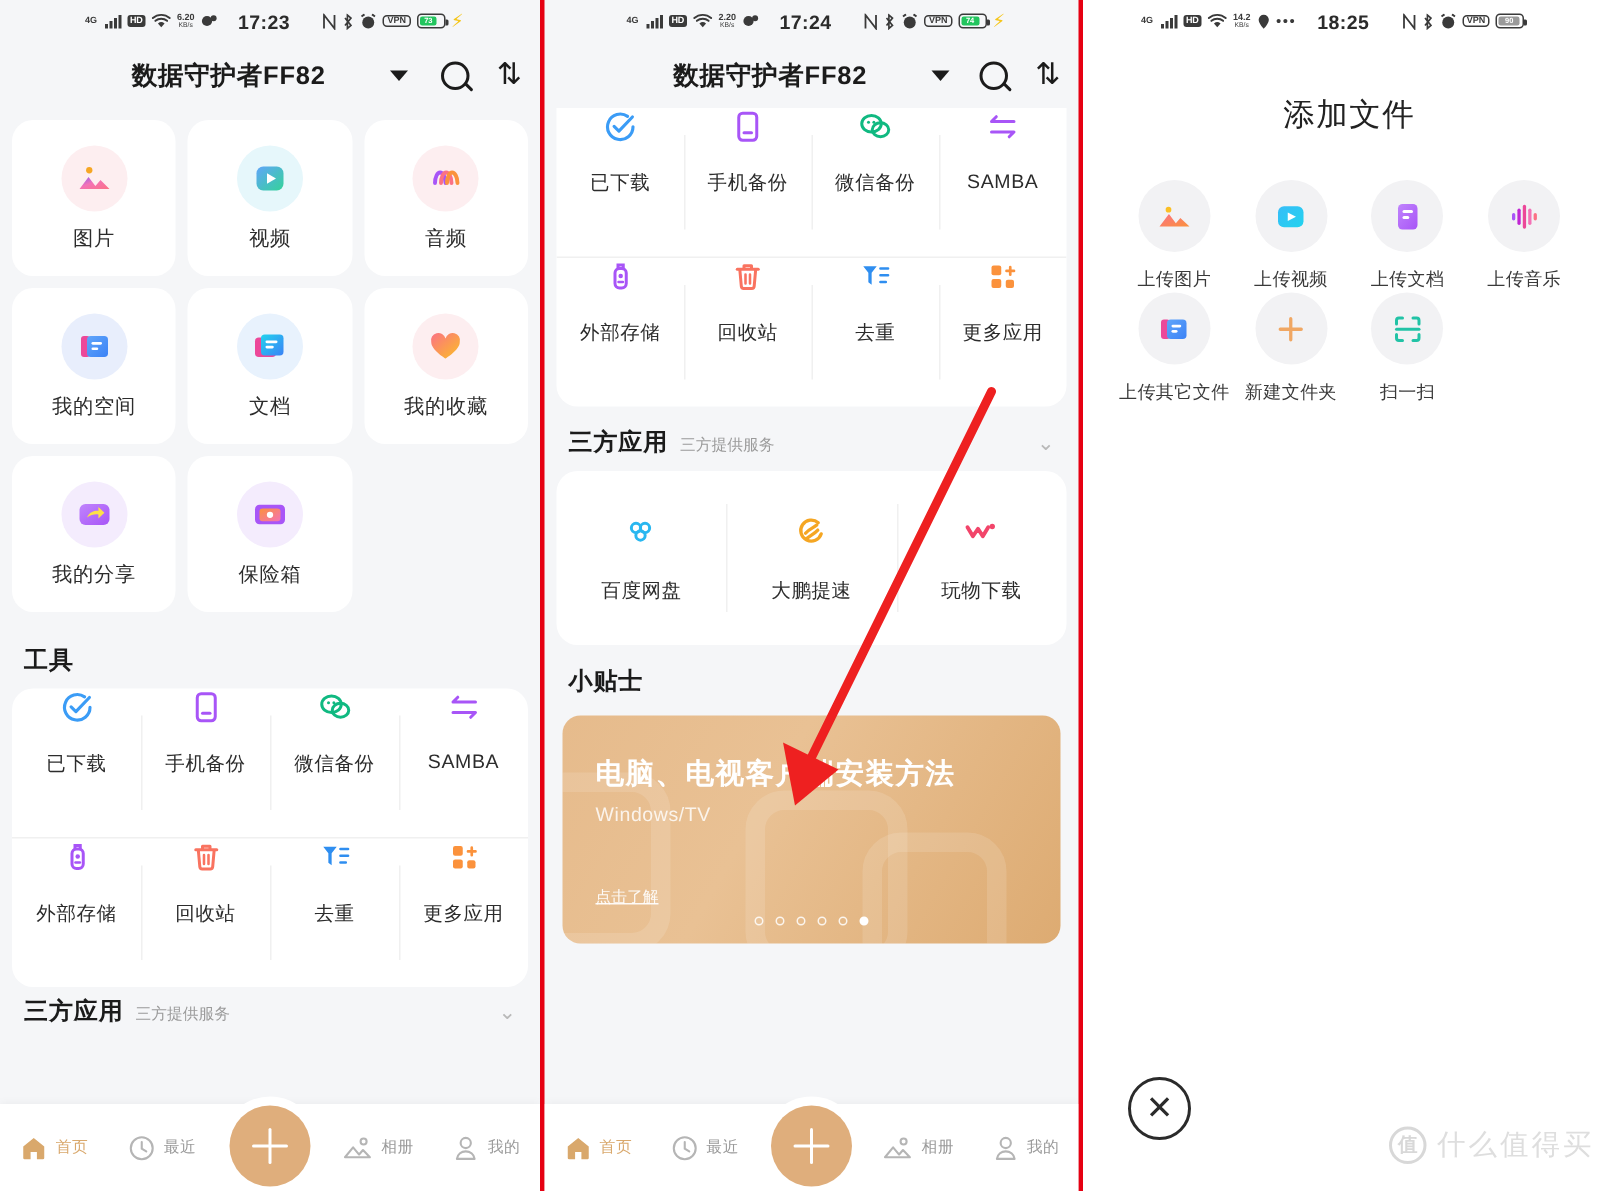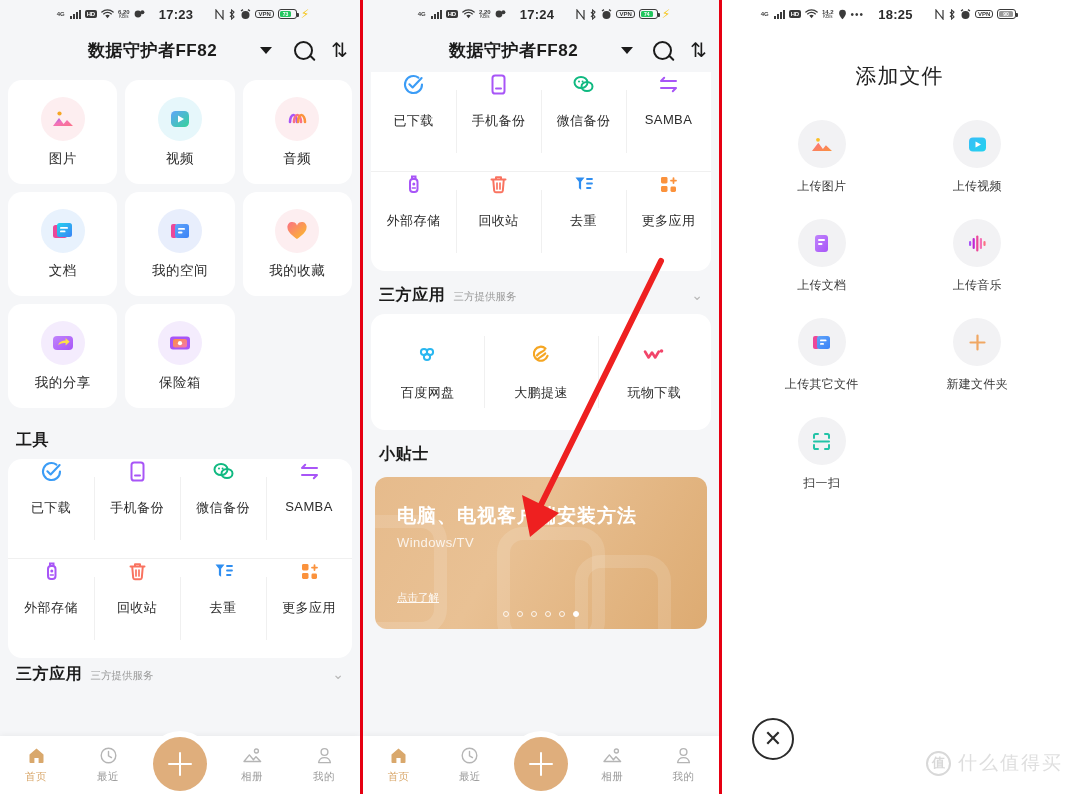--- a/index.html
+++ b/index.html
@@ -83,33 +83,33 @@
   .banner .d3 { width:96px; height:104px; left:200px; top:78px; }
   .banner h4 { position:relative; color:#fff; font-size:19px; font-weight:700; letter-spacing:1px; padding:26px 0 0 22px; }
   .banner .sb2 { position:relative; color:rgba(255,255,255,.82); font-size:13px; padding:6px 0 0 22px; letter-spacing:.4px; }
   .banner .more { position:absolute; left:22px; bottom:24px; font-size:10.5px; color:rgba(255,255,255,.92); text-decoration:underline; }
   .dots { position:absolute; bottom:12px; left:0; right:0; display:flex; justify-content:center; gap:8px; }
   .dots i { width:6px; height:6px; border-radius:50%; border:1px solid rgba(255,255,255,.85); display:block; }
   .dots i.on { background:#fff; border-color:#fff; }
 
   
   .tabbar { position:absolute; left:0; right:0; bottom:0; height:58px; background:#fff; display:flex; align-items:center; box-shadow:0 -1px 6px rgba(0,0,0,.05); }
-  .tab { flex:1; display:flex; flex-direction:column; align-items:center; justify-content:center; gap:5px;text-align:right; }
+  .tab { flex:1; display:flex; flex-direction:row; align-items:center; justify-content:center; gap:5px;text-align:right; }
   .tab .tl { font-size:10.5px; color:#9a9a9a; letter-spacing:.4px; }
   .tab.active .tl { color:#d9a86c; }
   .fabwrap { flex:1; display:flex; justify-content:center; position:relative; }
   .fab { position:absolute; top:-28px; width:54px; height:54px; border-radius:50%; background:#dfae7c; display:flex; align-items:center; justify-content:center;
          box-shadow:0 0 0 6px #fff; }
   .fab:before,.fab:after { content:""; position:absolute; background:#fff; border-radius:2px; }
   .fab:before { width:24px; height:2.6px; }
   .fab:after  { width:2.6px; height:24px; }
 
   
   .p3title { text-align:center; font-size:21px; font-weight:500; color:#222; padding:34px 0 30px; letter-spacing:1px; }
-  .addgrid { display:grid; grid-template-columns:repeat(2,1fr); row-gap:24px; padding:0 22px; }
+  .addgrid { display:grid; grid-template-columns:repeat(4,1fr); padding:0 22px; }
   .addcell { display:flex; flex-direction:column; align-items:center; gap:10px; }
   .addcell .bub { width:48px; height:48px; border-radius:50%; background:#f2f2f4; display:flex; align-items:center; justify-content:center; }
   .addcell .lbl { font-size:12px; color:#3a3a3a; letter-spacing:.3px; }
   .closebtn { position:absolute; left:30px; bottom:34px; width:42px; height:42px; border-radius:50%; border:2px solid #2b2b2b; display:flex; align-items:center; justify-content:center; }
   .closebtn span { font-size:22px; line-height:1; color:#2b2b2b; font-weight:300; }
 
   .watermark { position:absolute; right:14px; bottom:18px; display:flex; align-items:center; gap:7px; opacity:.33; }
   .wm-logo { width:25px; height:25px; border-radius:50%; border:2px solid #8a8a8a; display:flex; align-items:center; justify-content:center; font-size:13px; color:#8a8a8a; font-weight:700; }
   .wm-txt { font-size:19px; color:#9c9c9c; letter-spacing:2px; }
 
@@ -233,54 +233,54 @@
             <svg width="26" height="26" viewBox="0 0 26 26">
               <path d="M6 16c0-4 1.6-7 3.4-7S13 12 13 16" stroke="#a855f7" stroke-width="2.6" fill="none" stroke-linecap="round"></path>
               <path d="M10 16c0-4 1.6-7 3.4-7S17 12 17 16" stroke="#fb7185" stroke-width="2.6" fill="none" stroke-linecap="round"></path>
               <path d="M14 16c0-4 1.6-7 3.4-7S21 12 21 16" stroke="#fb923c" stroke-width="2.6" fill="none" stroke-linecap="round"></path>
             </svg>
           </span>
           <span class="lbl">音频</span>
         </div>
 
         <div class="cell">
+          <span class="bubble" style="background:#e8eefc">
+            <svg width="26" height="26" viewBox="0 0 26 26">
+                <rect x="4" y="6" width="6" height="14" rx="2" fill="#ec4899"></rect>
+                <rect x="8" y="6" width="14" height="14" rx="2.5" fill="url(#g4)"></rect>
+                <rect x="11" y="10" width="7" height="1.8" rx=".9" fill="#fff"></rect>
+                <rect x="11" y="13.6" width="4.5" height="1.8" rx=".9" fill="#fff"></rect>
+                <defs>
+                  <linearGradient id="g4" x1="0" y1="0" x2="1" y2="1">
+                    <stop offset="0" stop-color="#60a5fa"></stop>
+                    <stop offset="1" stop-color="#3b82f6"></stop>
+                  </linearGradient>
+                </defs>
+              </svg>
+          </span>
+          <span class="lbl">我的空间</span>
+        </div>
+        <div class="cell">
           <span class="bubble" style="background:#e8f2fd">
             <svg width="26" height="26" viewBox="0 0 26 26">
                 <rect x="3" y="7" width="14" height="13" rx="2.5" fill="#ec4899"></rect>
                 <rect x="7" y="5" width="15" height="14" rx="2.5" fill="url(#g3)"></rect>
                 <rect x="10" y="9" width="8" height="1.8" rx=".9" fill="#fff"></rect>
                 <rect x="10" y="12.5" width="5.5" height="1.8" rx=".9" fill="#fff"></rect>
                 <defs>
                   <linearGradient id="g3" x1="0" y1="0" x2="1" y2="1">
                     <stop offset="0" stop-color="#22d3ee"></stop>
                     <stop offset="1" stop-color="#3b82f6"></stop>
                   </linearGradient>
                 </defs>
               </svg>
           </span>
           <span class="lbl">文档</span>
         </div>
         <div class="cell">
-          <span class="bubble" style="background:#e8eefc">
-            <svg width="26" height="26" viewBox="0 0 26 26">
-                <rect x="4" y="6" width="6" height="14" rx="2" fill="#ec4899"></rect>
-                <rect x="8" y="6" width="14" height="14" rx="2.5" fill="url(#g4)"></rect>
-                <rect x="11" y="10" width="7" height="1.8" rx=".9" fill="#fff"></rect>
-                <rect x="11" y="13.6" width="4.5" height="1.8" rx=".9" fill="#fff"></rect>
-                <defs>
-                  <linearGradient id="g4" x1="0" y1="0" x2="1" y2="1">
-                    <stop offset="0" stop-color="#60a5fa"></stop>
-                    <stop offset="1" stop-color="#3b82f6"></stop>
-                  </linearGradient>
-                </defs>
-              </svg>
-          </span>
-          <span class="lbl">我的空间</span>
-        </div>
-        <div class="cell">
           <span class="bubble" style="background:#fdeef0">
             <svg width="26" height="26" viewBox="0 0 26 26">
                 <path d="M13 21S3.5 15.2 3.5 10.1A4.6 4.6 0 0 1 13 7.6a4.6 4.6 0 0 1 9.5 2.5C22.5 15.2 13 21 13 21z" fill="url(#g5)"></path>
                 <defs>
                   <linearGradient id="g5" x1="0" y1="0" x2="1" y2="1">
                     <stop offset="0" stop-color="#fb7185"></stop>
                     <stop offset="1" stop-color="#fbbf24"></stop>
                   </linearGradient>
                 </defs>
               </svg>

